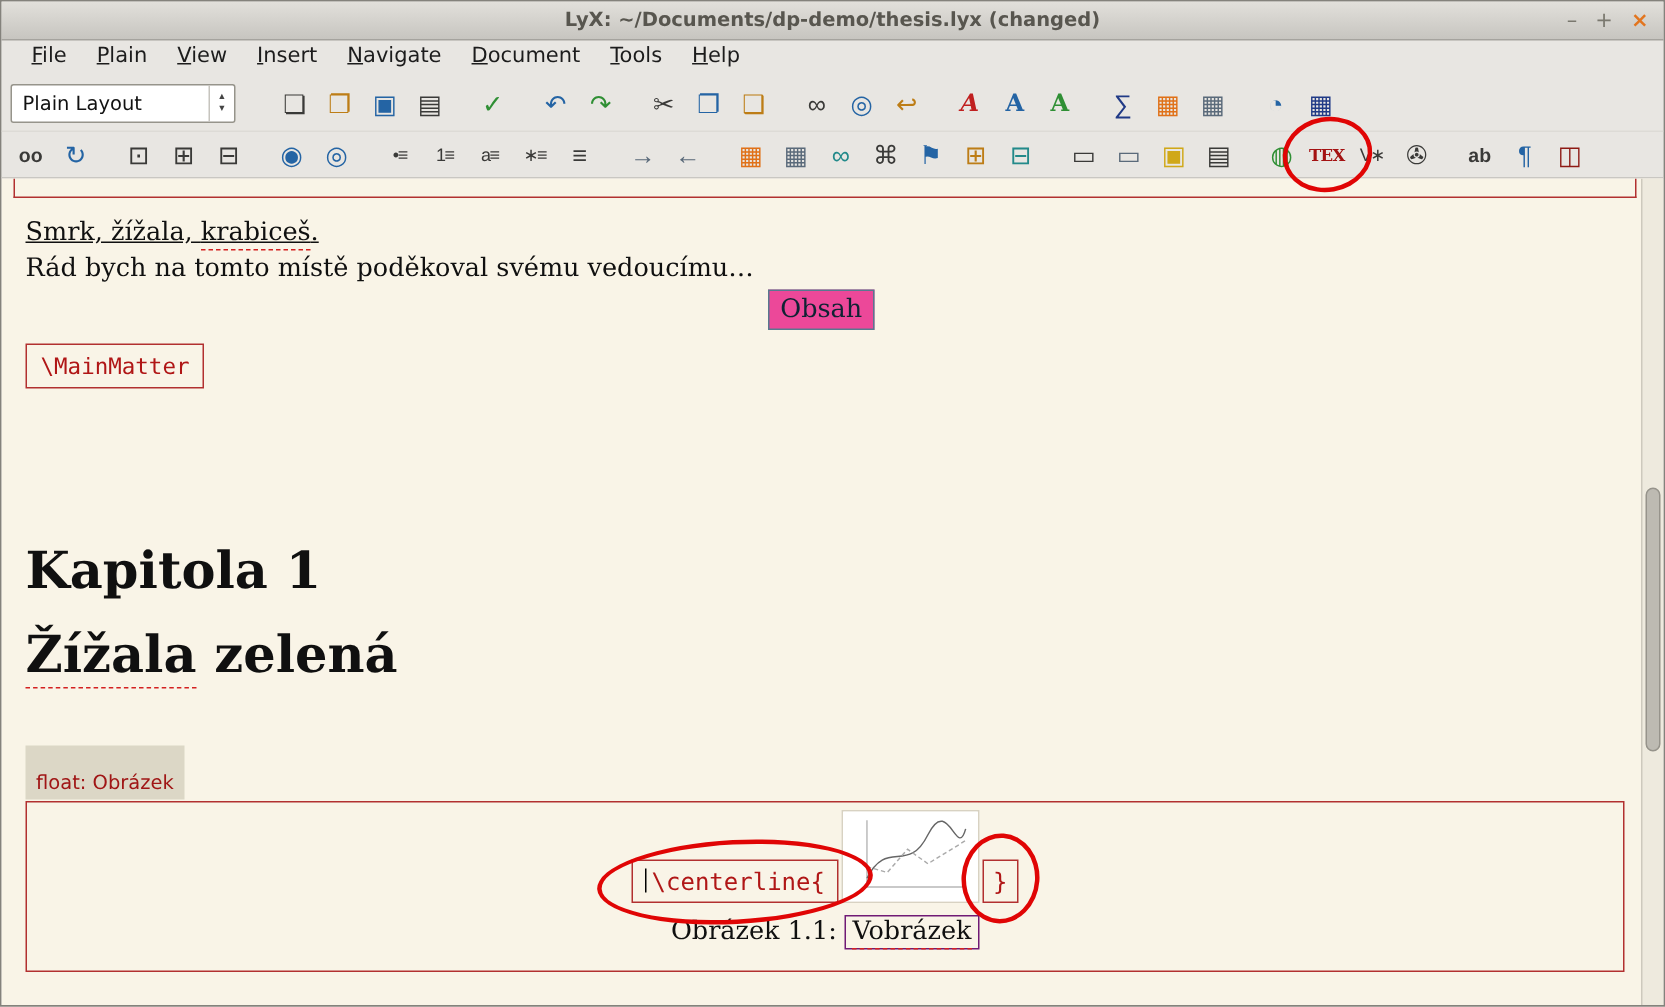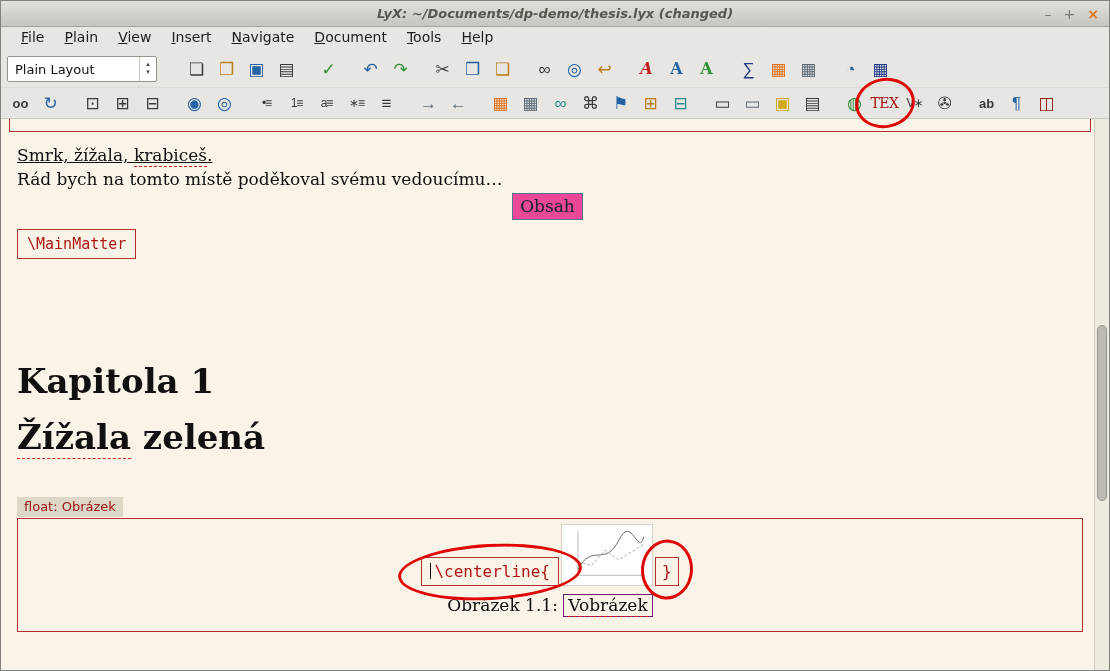--- a/index.html
+++ b/index.html
@@ -3,21 +3,21 @@
 <meta charset="utf-8">
 <style>
   * { box-sizing: border-box; margin: 0; padding: 0; }
   body { background:#555; font-family:"DejaVu Sans",sans-serif; }
   .window{width:1110px;height:671px;border:1px solid #84827c;background:#e8e6e2;
           display:flex;flex-direction:column;position:relative;overflow:hidden;}
 
   
   .titlebar{height:26px;background:linear-gradient(#e2e0db,#c7c5c0);border-bottom:1px solid #a5a39e;
             display:flex;align-items:center;position:relative;flex:0 0 auto;}
-  .title{flex:1;text-align:center;font-weight:bold;font-size:13px;color:#58564f;font-style:italic;}
+  .title{flex:1;text-align:center;font-weight:bold;font-size:13px;color:#58564f;}
   .win-controls{position:absolute;right:10px;top:0;height:100%;display:flex;align-items:center;gap:12px;}
   .wc{font-size:14px;color:#7a786f;line-height:1;cursor:default;}
   .wc-close{color:#e2751f;font-weight:bold;}
 
   
   .menubar{height:24px;display:flex;align-items:flex-start;padding-left:10px;flex:0 0 auto;background:#e8e6e2;}
   .menu-item{display:inline-block;font-size:14px;color:#1c1c1c;padding:2px 10px;border-radius:2px;}
   .menu-item::first-letter{text-decoration:underline;}
 
   
@@ -30,21 +30,21 @@
                flex-direction:column;align-items:center;justify-content:center;font-size:7px;color:#444;line-height:1.1;}
   .tbtn{width:27px;height:26px;border:none;background:transparent;display:flex;align-items:center;
         justify-content:center;position:relative;border-radius:3px;cursor:default;}
   .glyph{font-size:17px;line-height:1;}
   .sep{width:9px;height:18px;flex:0 0 auto;}
   .c-ink{color:#3a3a38;} .c-blue{color:#2464a4;} .c-green{color:#2f8f34;} .c-red{color:#c02020;}
   .c-navy{color:#203a86;} .c-amber{color:#bd7d16;} .c-orange{color:#e07118;} .c-slate{color:#5a6a7a;}
   .c-teal{color:#238a8a;} .c-yellow{color:#d0a818;} .c-darkred{color:#8e1a14;}
   .serif-i .glyph{font-family:"DejaVu Serif",serif;font-style:italic;font-weight:bold;font-size:16px;}
   .serif-b .glyph{font-family:"DejaVu Serif",serif;font-weight:bold;font-size:16px;}
-  .tex .glyph{font-family:"DejaVu Serif",serif;font-weight:normal;color:#a41212;font-size:14px;letter-spacing:-0.5px;}
+  .tex .glyph{font-family:"DejaVu Serif",serif;font-weight:bold;color:#a41212;font-size:11px;letter-spacing:-0.5px;}
   .txt .glyph{font-size:13px;font-weight:bold;}
   .sm .glyph{font-size:12px;letter-spacing:-1px;}
 
   
   .annot{position:absolute;border:3px solid #e00505;border-radius:50%;left:50%;top:50%;
          pointer-events:none;z-index:9;background:transparent;}
   .circ-tex{width:60px;height:50px;transform:translate(-50%,-50%) rotate(-10deg);}
   .ellipse-centerline{width:184px;height:56px;transform:translate(-50%,-50%) rotate(-3deg);}
   .circ-brace{width:52px;height:60px;transform:translate(-50%,-54%) rotate(4deg);}
 
@@ -58,21 +58,21 @@
   .p-first{margin-top:11px;text-decoration:underline;}
   .spell{border-bottom:1px dashed #d42020;padding-bottom:1px;}
   .toc-line{text-align:center;margin-top:2px;font-size:17px;line-height:24px;}
   .toc-inset{display:inline-block;background:#ec4899;border:1px solid #58788f;padding:0 7px 1px;color:#0f2333;}
   .ert{display:inline-block;border:1px solid #b23030;color:#b01616;
        font-family:"DejaVu Sans Mono",monospace;position:relative;background:transparent;}
   .ert-main{margin:9px 0 0 16px;font-size:15px;padding:5px 9px;}
   .h1{font-size:34px;line-height:40px;font-weight:bold;margin:102px 0 0 16px;}
   .h1b{margin-top:16px;}
   .float-label{display:inline-block;margin:40px 0 0 16px;background:#dcd7c6;color:#a01616;
-               font-family:"DejaVu Sans",sans-serif;font-size:13px;padding:2px 7px 3px;}
+               font-family:"DejaVu Sans",sans-serif;font-size:13px;padding:18px 7px 3px;}
   .float-box{margin:1px 11px 0 16px;height:114px;border:1px solid #b23030;position:relative;}
   .fig-row{display:flex;align-items:flex-end;justify-content:center;margin-top:5px;gap:2px;}
   .ert-centerline{font-size:16px;padding:4px 8px;}
   .ert-brace{font-size:16px;padding:4px 6px;}
   .caret{display:inline-block;width:1px;height:16px;background:#000;margin-right:3px;vertical-align:-2px;}
   .figure-thumb{width:92px;height:62px;background:#fff;border:1px solid #d8d2c2;display:block;}
   .caption{text-align:center;font-size:17px;margin-top:8px;}
   .caption-inset{display:inline-block;border:1px solid #701a75;padding:0 4px 1px;}
 
   

